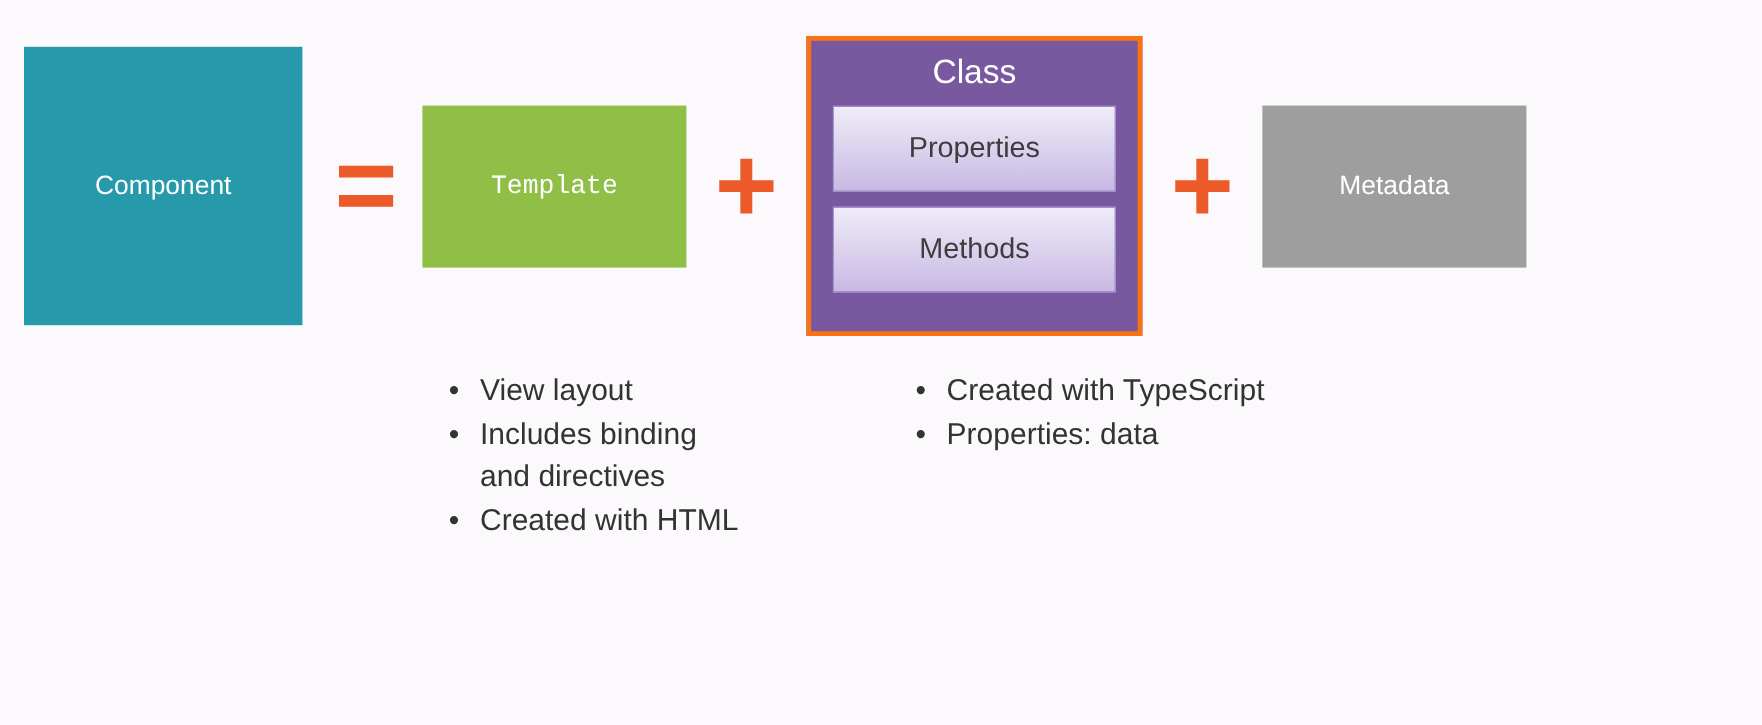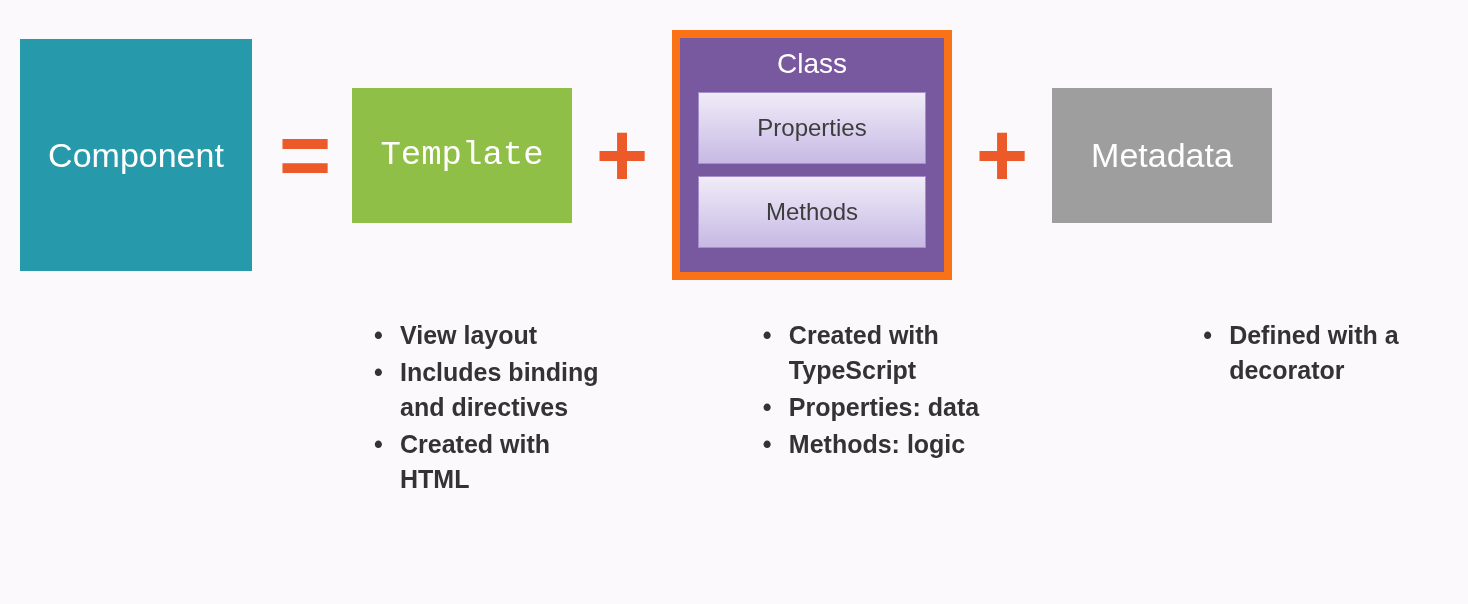--- a/index.html
+++ b/index.html
@@ -14,21 +14,21 @@
   .row {
     display: flex;
     align-items: center;
     gap: 14px;
   }
   .box {
     display: flex;
     align-items: center;
     justify-content: center;
     color: #fff;
-    font-size: 34px;
+    font-size: 22px;
     flex-shrink: 0;
   }
   .component-box {
     width: 232px;
     height: 232px;
     background: #2699ab;
   }
   .equals {
     color: #ec5a29;
     font-size: 90px;
@@ -49,21 +49,21 @@
     font-size: 90px;
     font-weight: 800;
     width: 72px;
     text-align: center;
     line-height: 0.8;
   }
   .class-box {
     width: 280px;
     height: 250px;
     background: #78589f;
-    border: 8px solid #f97316;
+    border: 4px solid #f97316;
     display: flex;
     flex-direction: column;
     align-items: center;
     padding: 10px 18px 18px 18px;
     gap: 12px;
   }
   .class-title {
     color: #fff;
     font-size: 28px;
     font-weight: 400;
@@ -80,24 +80,23 @@
     justify-content: center;
   }
   .metadata-box {
     width: 220px;
     height: 135px;
     background: #9e9e9e;
   }
   .bullets-row {
     display: flex;
     align-items: flex-start;
-    margin-top: 38px;
+    margin-top: 28px;
     padding-left: 338px;
     gap: 28px;
-    font-weight: bold;
   }
   .bullet-col {
     font-size: 25px;
     line-height: 1.4;
     color: #333;
   }
   .bullet-col.col-template { width: 294px; }
   .bullet-col.col-class    { width: 352px; }
   .bullet-col.col-metadata { width: 294px; }
   .bullet-spacer { width: 72px; flex-shrink: 0; }
@@ -154,22 +153,20 @@
       <li>View layout</li>
       <li>Includes binding and directives</li>
       <li>Created with HTML</li>
     </ul>
   </div>
   <div class="bullet-spacer"></div>
   <div class="bullet-col col-class">
     <ul>
       <li>Created with TypeScript</li>
       <li>Properties: data</li>
-      <li>Methods: logic</li>
     </ul>
   </div>
   <div class="bullet-spacer"></div>
   <div class="bullet-col col-metadata">
     <ul>
-      <li>Defined with a decorator</li>
     </ul>
   </div>
 </div>
 
 </body></html>

